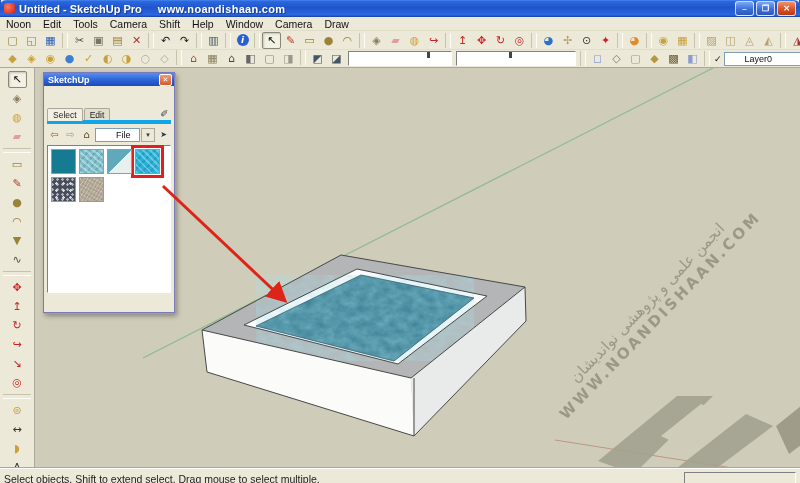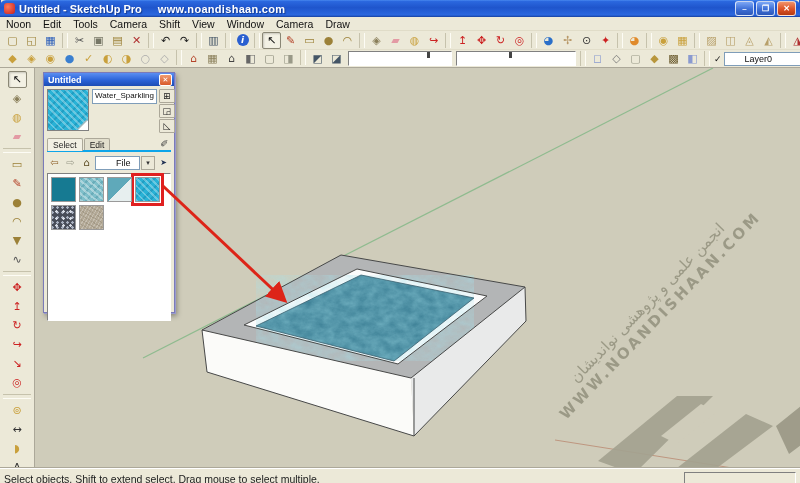--- a/index.html
+++ b/index.html
@@ -72,21 +72,21 @@
   .prevrow{display:flex}
   .thumb{width:40px;height:40px;border:1px solid #808080;position:relative;flex:0 0 auto}
   .thumb::after{content:"";position:absolute;right:0;bottom:0;border-style:solid;border-width:0 0 10px 10px;
     border-color:transparent transparent #fff transparent;filter:drop-shadow(-1px -1px 0 #9fb6bb)}
   .nmcol{flex:1;margin-left:3px}
   .namefield{height:11px;background:#fff;border:1px solid #7f9db9;font-size:8px;padding:1px 2px;color:#111;
     overflow:hidden;white-space:nowrap}
   .sideicons{width:17px;display:flex;flex-direction:column;align-items:center;gap:1px;margin-left:2px}
   .sbtn{width:14px;height:12px;background:#ece9d8;border:1px solid #aca899;border-radius:1px;
     display:flex;align-items:center;justify-content:center;font-size:9px;color:#222;font-family:"DejaVu Sans",sans-serif}
-  .tabsrow{display:flex;align-items:flex-end;height:15px;border-bottom:2px solid #0ea5e9;margin-top:2px}
+  .tabsrow{display:flex;align-items:flex-end;height:15px;border-bottom:4px solid #0ea5e9;margin-top:16px}
   .tab{font-size:8.5px;padding:1px 5px 0;border:1px solid #aca899;border-bottom:none;
     border-radius:2px 2px 0 0;background:#e2dfcd;color:#222;margin-right:1px}
   .tab.active{background:#f2f0e4;position:relative;top:1px;padding-bottom:1px}
   .dropbtn{margin-left:auto;width:13px;height:13px;display:flex;align-items:center;justify-content:center;
     font-size:10px;color:#333;font-family:"DejaVu Sans",sans-serif}
   .navrow{display:flex;align-items:center;gap:1px;margin-top:3px}
   .navbtn{width:13px;height:13px;display:flex;align-items:center;justify-content:center;font-size:10px;
     font-family:"DejaVu Sans",sans-serif;border:1px solid transparent;border-radius:2px}
   .navbtn:nth-child(1){color:#8a5a20}.navbtn:nth-child(2){color:#9a9a8a}
   .swpanel{margin-top:3px;height:148px;background:#fff;border:1px solid;border-color:#808080 #fff #fff #808080;
@@ -129,21 +129,21 @@
     <span class="wbtn close">✕</span>
   </span>
 </div>
 
 <div class="menubar">
     <span class="mi">Noon</span>
     <span class="mi">Edit</span>
     <span class="mi">Tools</span>
     <span class="mi">Camera</span>
     <span class="mi">Shift</span>
-    <span class="mi">View</span>
+    <span class="mi">Help</span>
     <span class="mi">Window</span>
     <span class="mi">Camera</span>
     <span class="mi">Draw</span>
   </div>
 
 <div class="tbrow tbrow1">
     <span class="tbi">
       <span class="gl" style="color: rgb(156, 129, 56);">▢</span>
     </span>
     <span class="tbi">
@@ -475,35 +475,24 @@
       </g>
     </svg>
 
     <div class="watermark">
       <div class="wm1">انجمن علمی و پژوهشی نواندیشان</div>
       <div class="wm2">WWW.NOANDISHAAN.COM</div>
     </div>
 
     <div class="dlg">
       <div class="dlg-tb">
-        <span>Untitled</span>
+        <span>SketchUp</span>
         <span class="dlg-x">✕</span>
       </div>
       <div class="dlg-body">
-        <div class="prevrow">
-          <span class="thumb tex-water-bright"></span>
-          <span class="nmcol">
-            <div class="namefield">Water_Sparkling</div>
-          </span>
-          <span class="sideicons">
-              <span class="sbtn">⊞</span>
-              <span class="sbtn">◲</span>
-              <span class="sbtn">◺</span>
-            </span>
-        </div>
         <div class="tabsrow">
           <span class="tab active">Select</span>
           <span class="tab">Edit</span>
           <span class="dropbtn" style="color:#444">✐</span>
         </div>
         <div class="navrow">
           <span class="navbtn">⇦</span>
           <span class="navbtn">⇨</span>
           <span class="navbtn" style="color:#5a4a20">⌂</span>
           <span class="ddl" style="flex:1">File</span>

